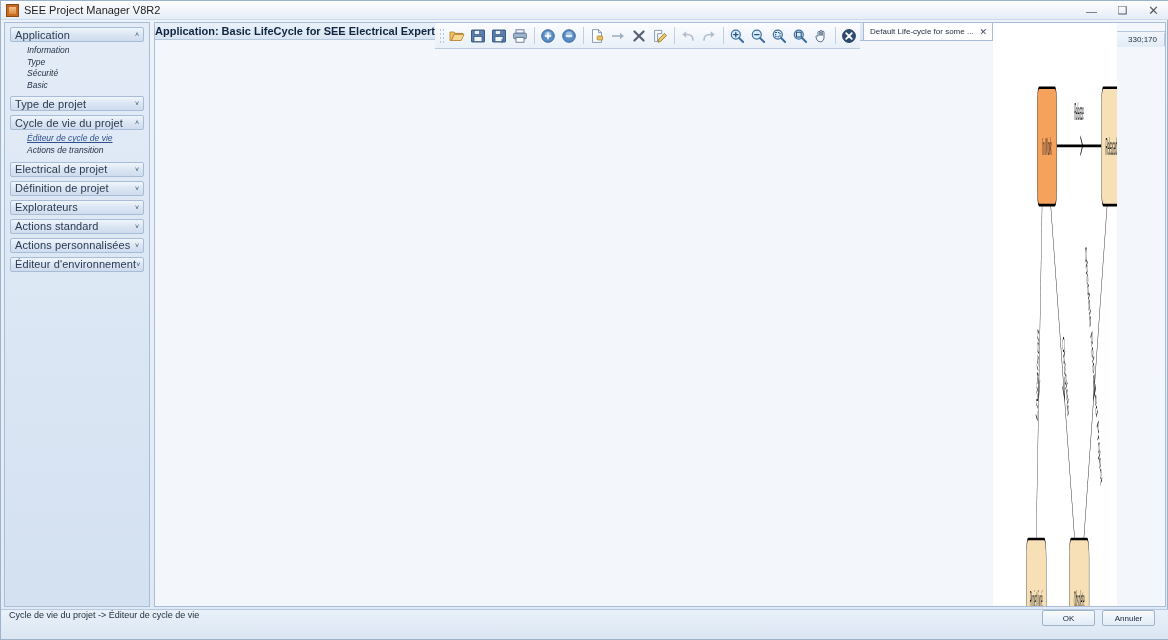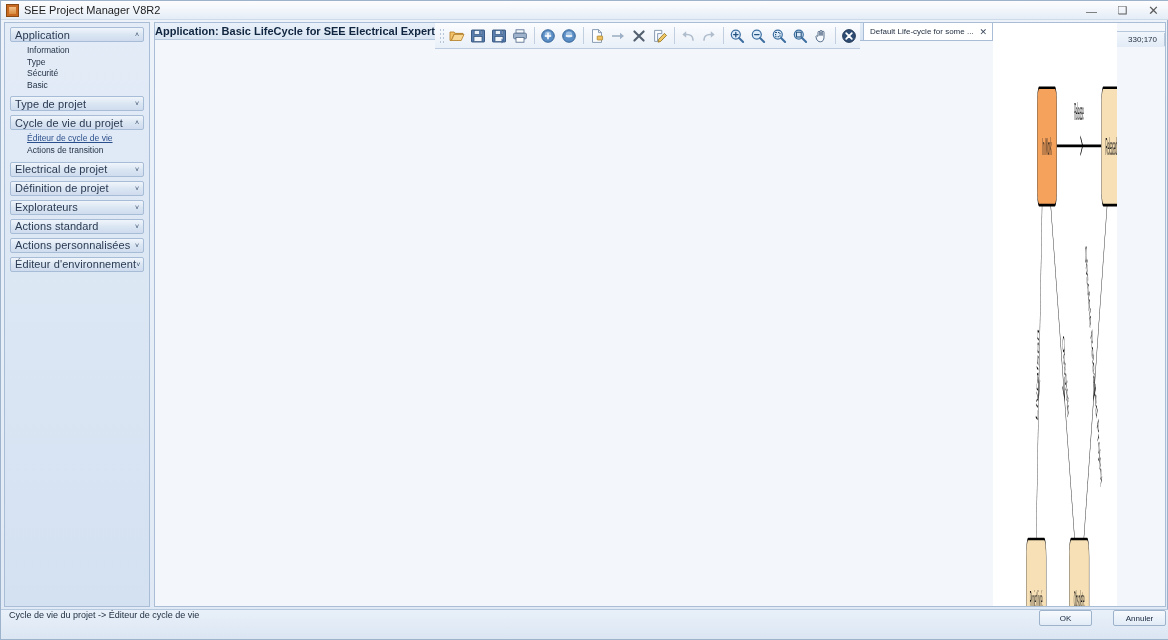--- a/index.html
+++ b/index.html
@@ -54,21 +54,21 @@
     height: 15px;
     background: linear-gradient(180deg,#f0f5fb 0%,#dbe6f3 50%,#cfdcee 100%);
     border: 1px solid #a7bcd6;
     border-radius: 2px;
     display: flex; align-items: center; justify-content: space-between;
     padding: 0 4px;
     cursor: default;
   }
   .grp .lbl { font-size: 11px; color: #2a3a52; white-space: nowrap; letter-spacing: .1px; }
   .chev { font-size: 7px; color: #3a4f6c; line-height: 1; }
-  .sublist { margin: 3px 0 5px 0; padding: 0 0 0 22px; }
+  .sublist { margin: 3px 0 5px 0; padding: 0 0 0 22px; font-style: italic; }
   .subitem {
     font-size: 8.5px; color: #253347; line-height: 11.6px; white-space: nowrap;
     cursor: default; padding: 0;
   }
   .subitem.link { color: #2b4f8c; text-decoration: underline; }
 
   
   .mainwrap {
     position: absolute; left: 153px; top: 21px; width: 1012px; height: 585px;
     background: #f3f7fc;
@@ -105,21 +105,21 @@
   .tab {
     height: 18px; background: #ffffff;
     border: 1px solid #a9bdd6; border-bottom: none;
     display: flex; align-items: center; gap: 6px;
     padding: 0 5px 0 6px; font-size: 8px; color: #1d2b3e;
     cursor: default; white-space: nowrap;
   }
   .tab .x { font-size: 9px; color: #3b4a5e; }
   .canvas {
     position: relative; flex: 1 1 auto; background: #ffffff;
-    border-top: none; overflow: hidden;
+    border-top: none; overflow: hidden; font-style: italic;
   }
   .canvasfoot {
     height: 16px; flex: none; background: linear-gradient(180deg,#f1f6fc 0%,#e2ebf6 100%);
     border-top: 1px solid #b6c8de; display: flex; align-items: center; margin-top: 8px;
   }
   .coord {
     font-size: 8px; color: #1f2c3d; padding: 0 7px; height: 13px;
     display: flex; align-items: center; border-right: 1px solid #b9c8da; margin-left: 4px;
   }
 
@@ -141,21 +141,21 @@
   .cursor { position: absolute; pointer-events: none; }
 
   
   .statusbar {
     position: absolute; left: 0; bottom: 0; width: 1168px; height: 30px;
     background: linear-gradient(180deg,#e9f0f9 0%,#dbe6f3 100%);
     border-top: 1px solid #b6c8de;
     display: flex; align-items: flex-start; justify-content: space-between;
   }
   .status-text { font-size: 9px; color: #1b2a3d; padding-left: 8px; }
-  .btnrow { display: flex; gap: 21px; padding-right: 3px; }
+  .btnrow { display: flex; gap: 7px; padding-right: 14px; }
   .btn {
     width: 53px; height: 16px;
     background: linear-gradient(180deg,#f7fafd 0%,#e2ebf6 100%);
     border: 1px solid #9db3cc; border-radius: 2px;
     font-size: 8px; color: #15243a;
     display: flex; align-items: center; justify-content: center; cursor: default;
   }
 </style>
 </head>
 <body>

